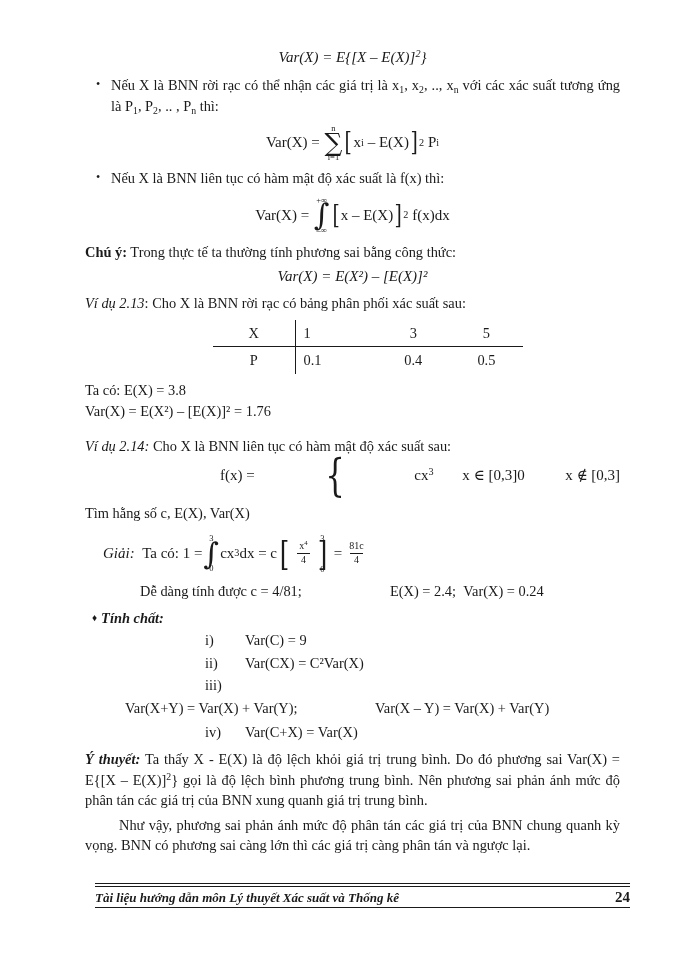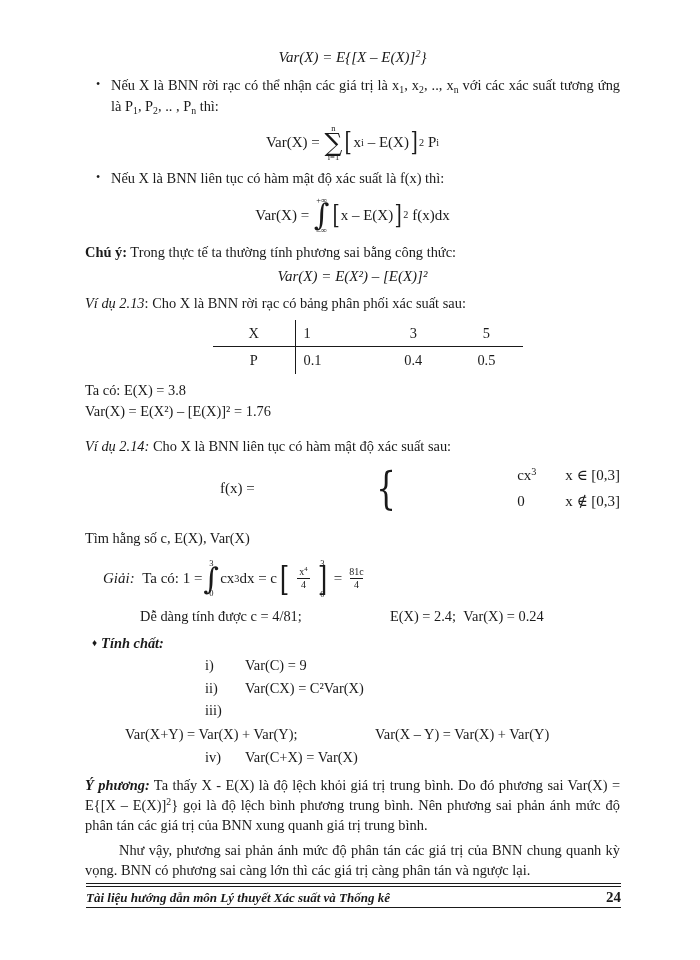--- a/index.html
+++ b/index.html
@@ -155,21 +155,21 @@
   .brace {
     font-size: 44px;
     line-height: 0.62;
     font-family: "DejaVu Serif", serif;
     transform: scaleX(0.7);
     display: inline-block;
     margin: 0 1px 0 2px;
   }
   .cases {
     display: inline-flex;
-    flex-direction: column;
+    flex-direction: row;
     line-height: 1.75;
   }
   .cases .case-line {
     display: flex;
   }
   .cases .c1 { width: 48px; }
 
   
   .prop-row {
     display: flex;
@@ -195,21 +195,21 @@
   }
   .diamond-head .dia {
     font-size: 10px;
     vertical-align: 1.5px;
     margin-right: 4px;
   }
 
   
   .footer {
     position: absolute;
-    left: 86px;
+    left: 95px;
     bottom: 52px;
     width: 535px;
     text-align: center;
   }
   .footer .rule-top {
     border-top: 1.2px solid #1a1a1a;
     border-bottom: 1.2px solid #1a1a1a;
     height: 2px;
   }
   .footer .frow {
@@ -387,21 +387,21 @@
       <span class="colA">Var(X+Y) = Var(X) + Var(Y);</span>
       <span>Var(X – Y) = Var(X) + Var(Y)</span>
     </div>
 
     <div class="prop-row">
       <span class="prop-num">iv)</span>
       <span class="prop-body">Var(C+X) = Var(X)</span>
     </div>
 
     <div class="para" style="margin-top:7px;">
-      <span class="bi">Ý phương:</span><span> Ta thấy X - E(X) là độ lệch khỏi giá trị trung bình. Do đó phương sai Var(X) = E{[X – E(X)]</span><sup>2</sup><span>} gọi là độ lệch bình phương trung bình. Nên phương sai phản ánh mức độ phân tán các giá trị của BNN xung quanh giá trị trung bình.</span>
+      <span class="bi">Ý thuyết:</span><span> Ta thấy X - E(X) là độ lệch khỏi giá trị trung bình. Do đó phương sai Var(X) = E{[X – E(X)]</span><sup>2</sup><span>} gọi là độ lệch bình phương trung bình. Nên phương sai phản ánh mức độ phân tán các giá trị của BNN xung quanh giá trị trung bình.</span>
     </div>
 
     <div class="para indent" style="margin-top:4px;">Như vậy, phương sai phản ánh mức độ phân tán các giá trị của BNN chung quanh kỳ vọng. BNN có phương sai càng lớn thì các giá trị càng phân tán và ngược lại.</div>
 
   </div>
 
   <div class="footer">
     <div class="rule-top"></div>
     <div class="frow">
       <span class="ftext">Tài liệu hướng dẫn môn Lý thuyết Xác suất và Thống kê</span>

